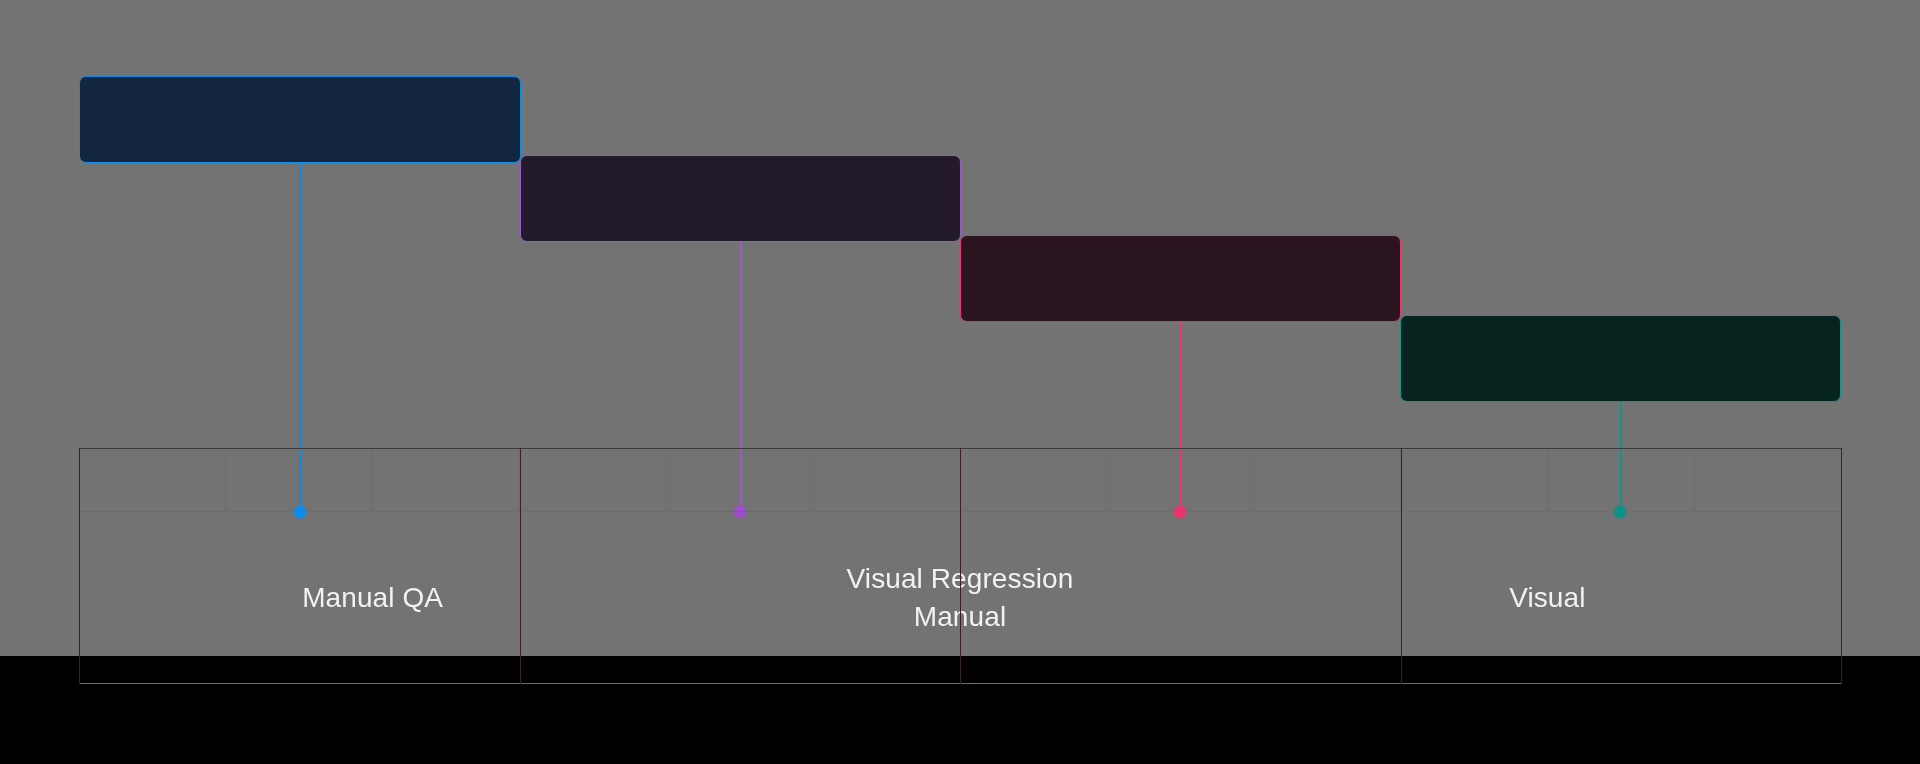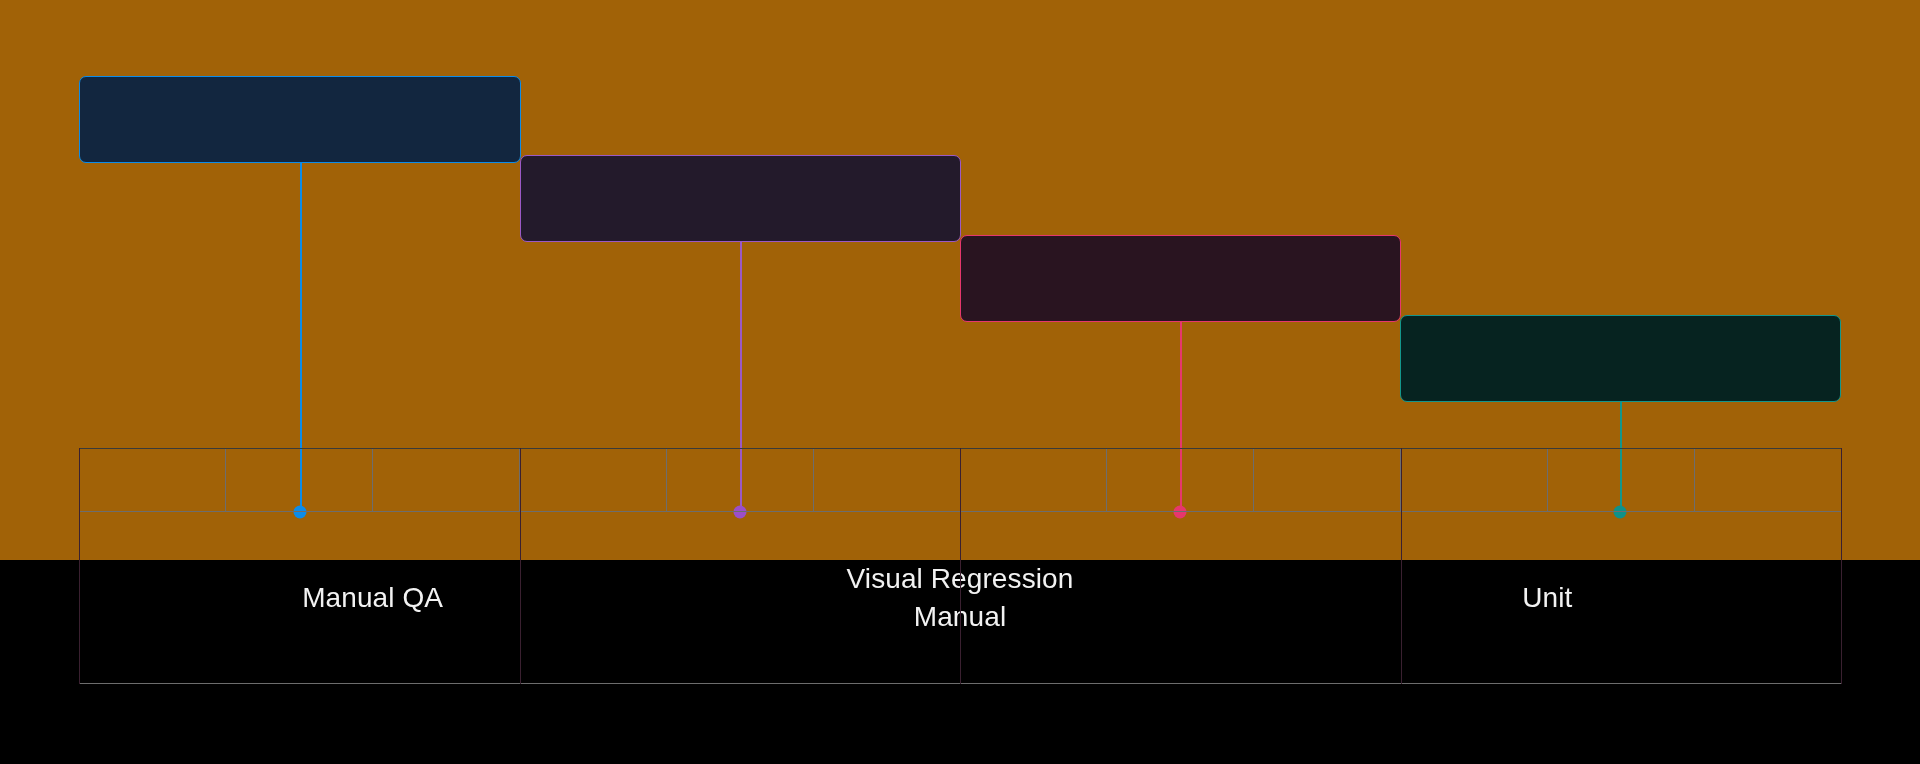--- a/index.html
+++ b/index.html
@@ -10,22 +10,22 @@
   body {
     width: 1920px;
     height: 764px;
     overflow: hidden;
     font-family: "Liberation Sans", sans-serif;
   }
 
   #stage {
     position: relative;
     width: 1920px;
-    height: 560px;
-    background: #a16207;
+    height: 656px;
+    background: #737373;
   }
 
   
   .phase-box {
     position: absolute;
     box-sizing: border-box;
     border-style: solid;
     border-width: 1.5px;
     border-radius: 7px;
   }
@@ -149,21 +149,21 @@
         <div class="tick-cell"></div>
         <div class="tick-cell"></div>
         <div class="tick-cell"></div>
         <div class="tick-cell"></div>
         <div class="tick-cell"></div>
       </div>
     <div id="label-row">
       <div class="label-cell">Manual QA</div>
       <div class="label-cell">Visual Regression
 Manual</div>
-      <div class="label-cell">Unit</div>
+      <div class="label-cell">Visual</div>
     </div>
   <div class="frame-edge" style="left: 0px; background: rgb(58, 32, 48);"></div>
       <div class="seg-divider" style="left: 441px; background: rgb(58, 32, 48);"></div>
       <div class="seg-divider" style="left: 881px; background: rgb(58, 32, 48);"></div>
       <div class="seg-divider" style="left: 1322px; background: rgb(58, 32, 48);"></div>
       <div class="frame-edge" style="left: 1762px; background: rgb(58, 32, 48);"></div>
     </div>
 
 </div>
 

